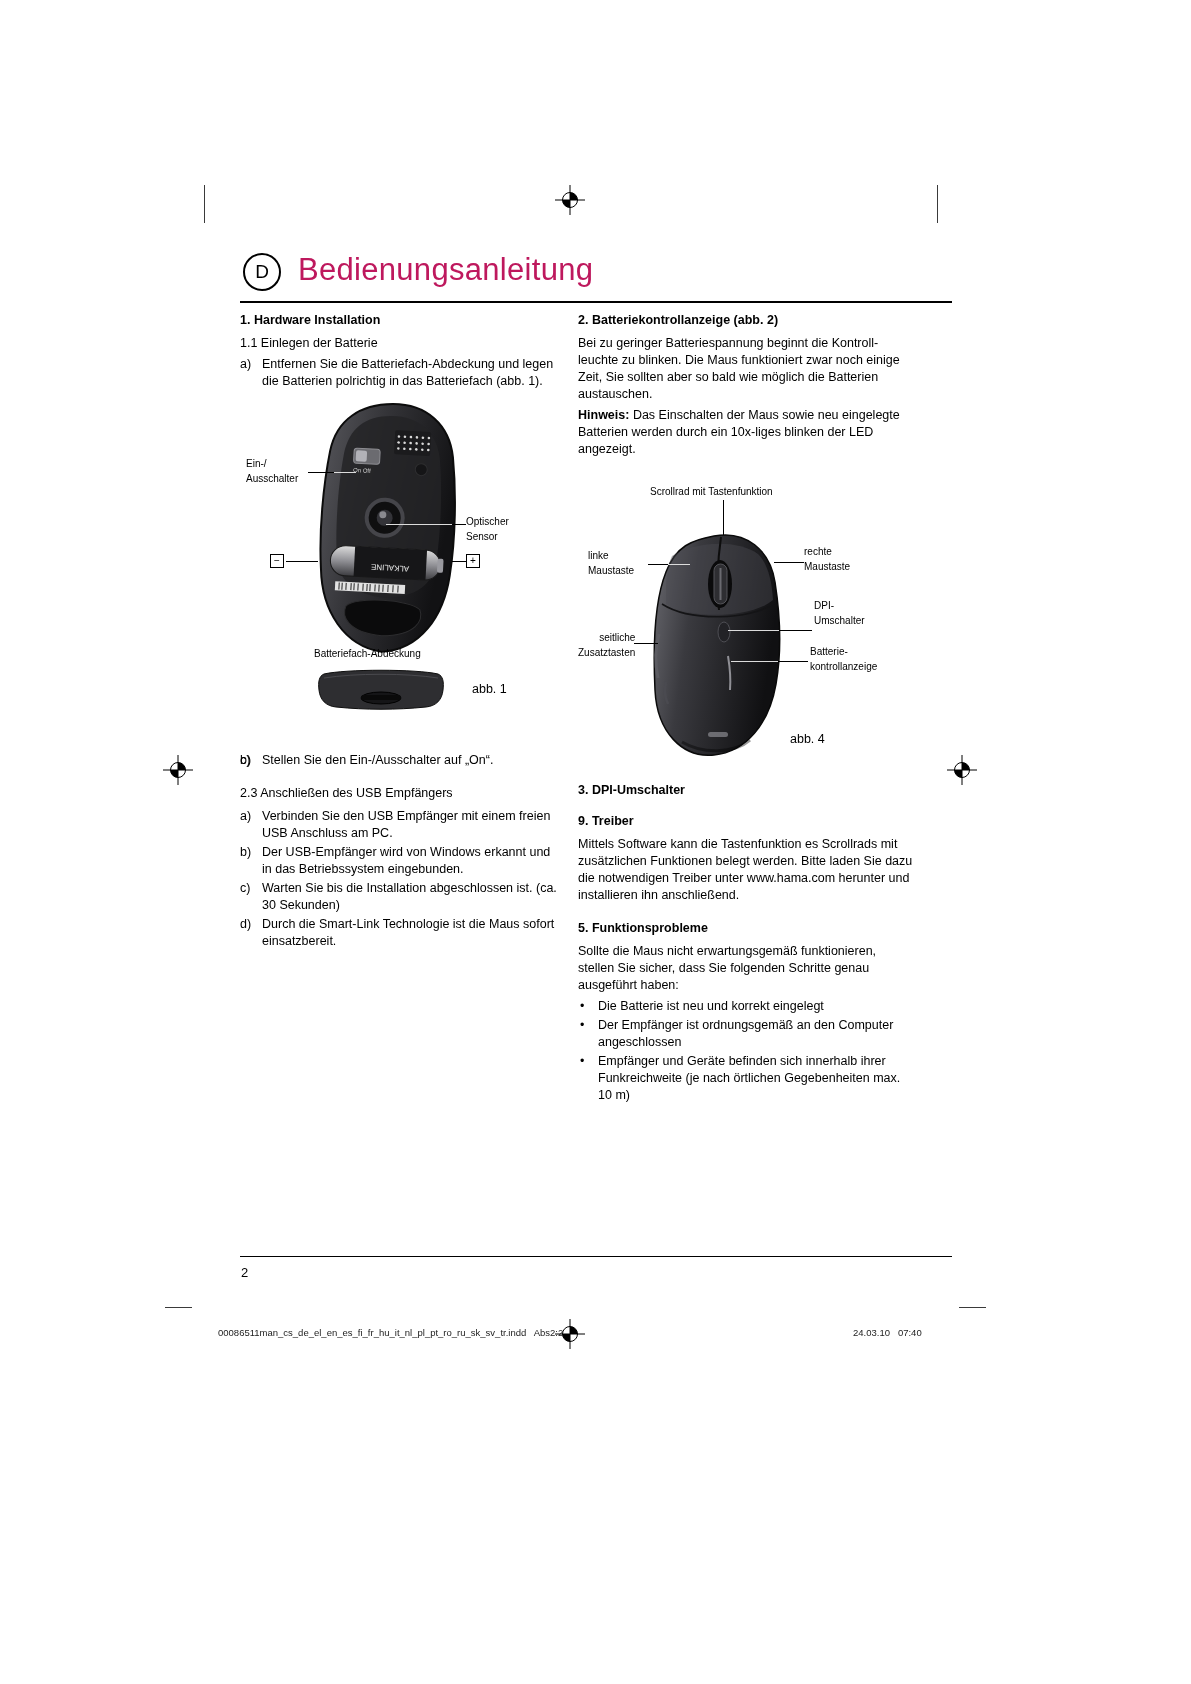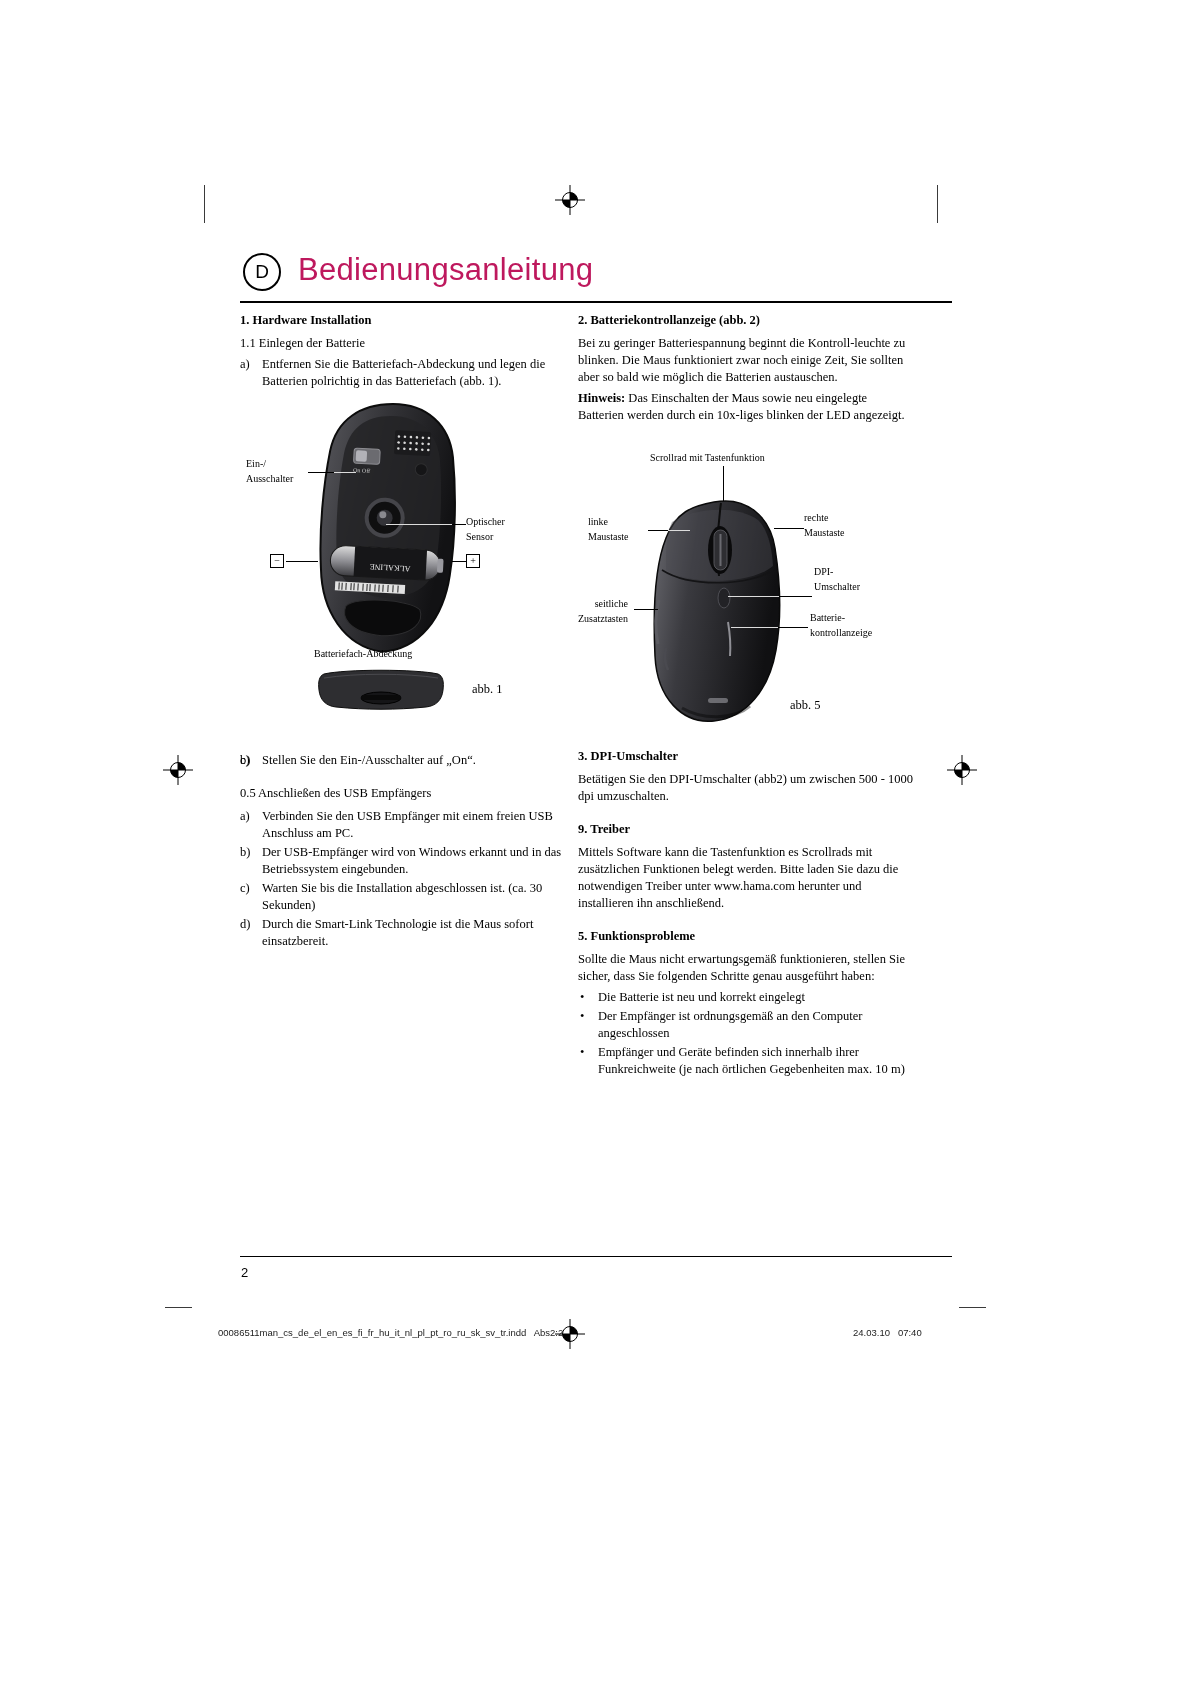--- a/index.html
+++ b/index.html
@@ -22,21 +22,21 @@
     display:flex; align-items:center; justify-content:center;
     font-size:19px; color:#000;
   }
   .page-title {
     position:absolute; left:298px; top:252px;
     font-size:31px; font-weight:400; letter-spacing:0.3px; color:#be185d;
   }
   .title-rule { position:absolute; left:240px; top:301px; width:712px; height:2px; background:#000; }
 
   
-  .col { position:absolute; top:312px;font-family:Liberation Serif, serif; }
+  .col { position:absolute; top:312px; }
   .col-left  { left:240px; width:322px; }
   .col-right { left:578px; width:336px; }
 
   .sec-h { font-size:12.5px; font-weight:700; line-height:17px; margin-bottom:6px; }
   .para  { font-size:12.5px; line-height:17px; margin-bottom:4px; }
   .step  { position:relative; padding-left:22px; font-size:12.5px; line-height:17px; margin-bottom:2px; }
   .step-label { position:absolute; left:0; top:0; }
   .mt14 { margin-top:14px; } .mb16 { margin-bottom:16px; }
 
   
@@ -203,21 +203,21 @@
     </div>
 
     <div class="step">
       <span class="step-label">b)</span>
     </div>
     <div class="step mb16">
       <span class="step-label">c)</span>
       <span class="step-text">Stellen Sie den Ein-/Ausschalter auf „On“.</span>
     </div>
 
-    <div class="para" style="margin-bottom:6px;">0.5 Anschließen des USB Empfängers</div>
+    <div class="para" style="margin-bottom:6px;">2.3 Anschließen des USB Empfängers</div>
 
     <div class="step">
       <span class="step-label">a)</span>
       <span class="step-text">Verbinden Sie den USB Empfänger mit einem freien USB Anschluss am PC.</span>
     </div>
     <div class="step">
       <span class="step-label">b)</span>
       <span class="step-text">Der USB-Empfänger wird von Windows erkannt und  in das Betriebssystem eingebunden.</span>
     </div>
     <div class="step">
@@ -279,25 +279,24 @@
 
       <div class="fig-label" style="left:0; top:152px;text-align:right;">seitliche
 Zusatztasten</div>
       <div class="leader-h" style="left:56px; top:165px; width:24px;"></div>
 
       <div class="fig-label" style="left:232px; top:166px;">Batterie-
 kontrollanzeige</div>
       <div class="leader-h light" style="left:153px; top:183px; width:47px;"></div>
       <div class="leader-h" style="left:200px; top:183px; width:30px;"></div>
 
-      <div class="fig-caption" style="left:212px; top:254px;">abb. 5</div>
+      <div class="fig-caption" style="left:212px; top:254px;">abb. 4</div>
     </div>
 
     <div class="sec-h">3. DPI-Umschalter</div>
-    <p class="para mb16">Betätigen Sie den DPI-Umschalter (abb2) um zwischen 500 - 1000 dpi umzuschalten.</p>
 
     <div class="sec-h mt14">9. Treiber</div>
     <p class="para mb16">Mittels Software kann die Tastenfunktion es Scrollrads mit zusätzlichen Funktionen belegt werden. Bitte laden Sie dazu die notwendigen Treiber unter www.hama.com herunter und installieren ihn anschließend.</p>
 
     <div class="sec-h mt14">5. Funktionsprobleme</div>
     <p class="para">Sollte die Maus nicht erwartungsgemäß funktionieren, stellen Sie sicher, dass Sie folgenden Schritte genau ausgeführt haben:</p>
 
     <div class="bullet">
       <span class="bullet-dot">•</span>
       <span>Die Batterie ist neu und korrekt eingelegt</span>

